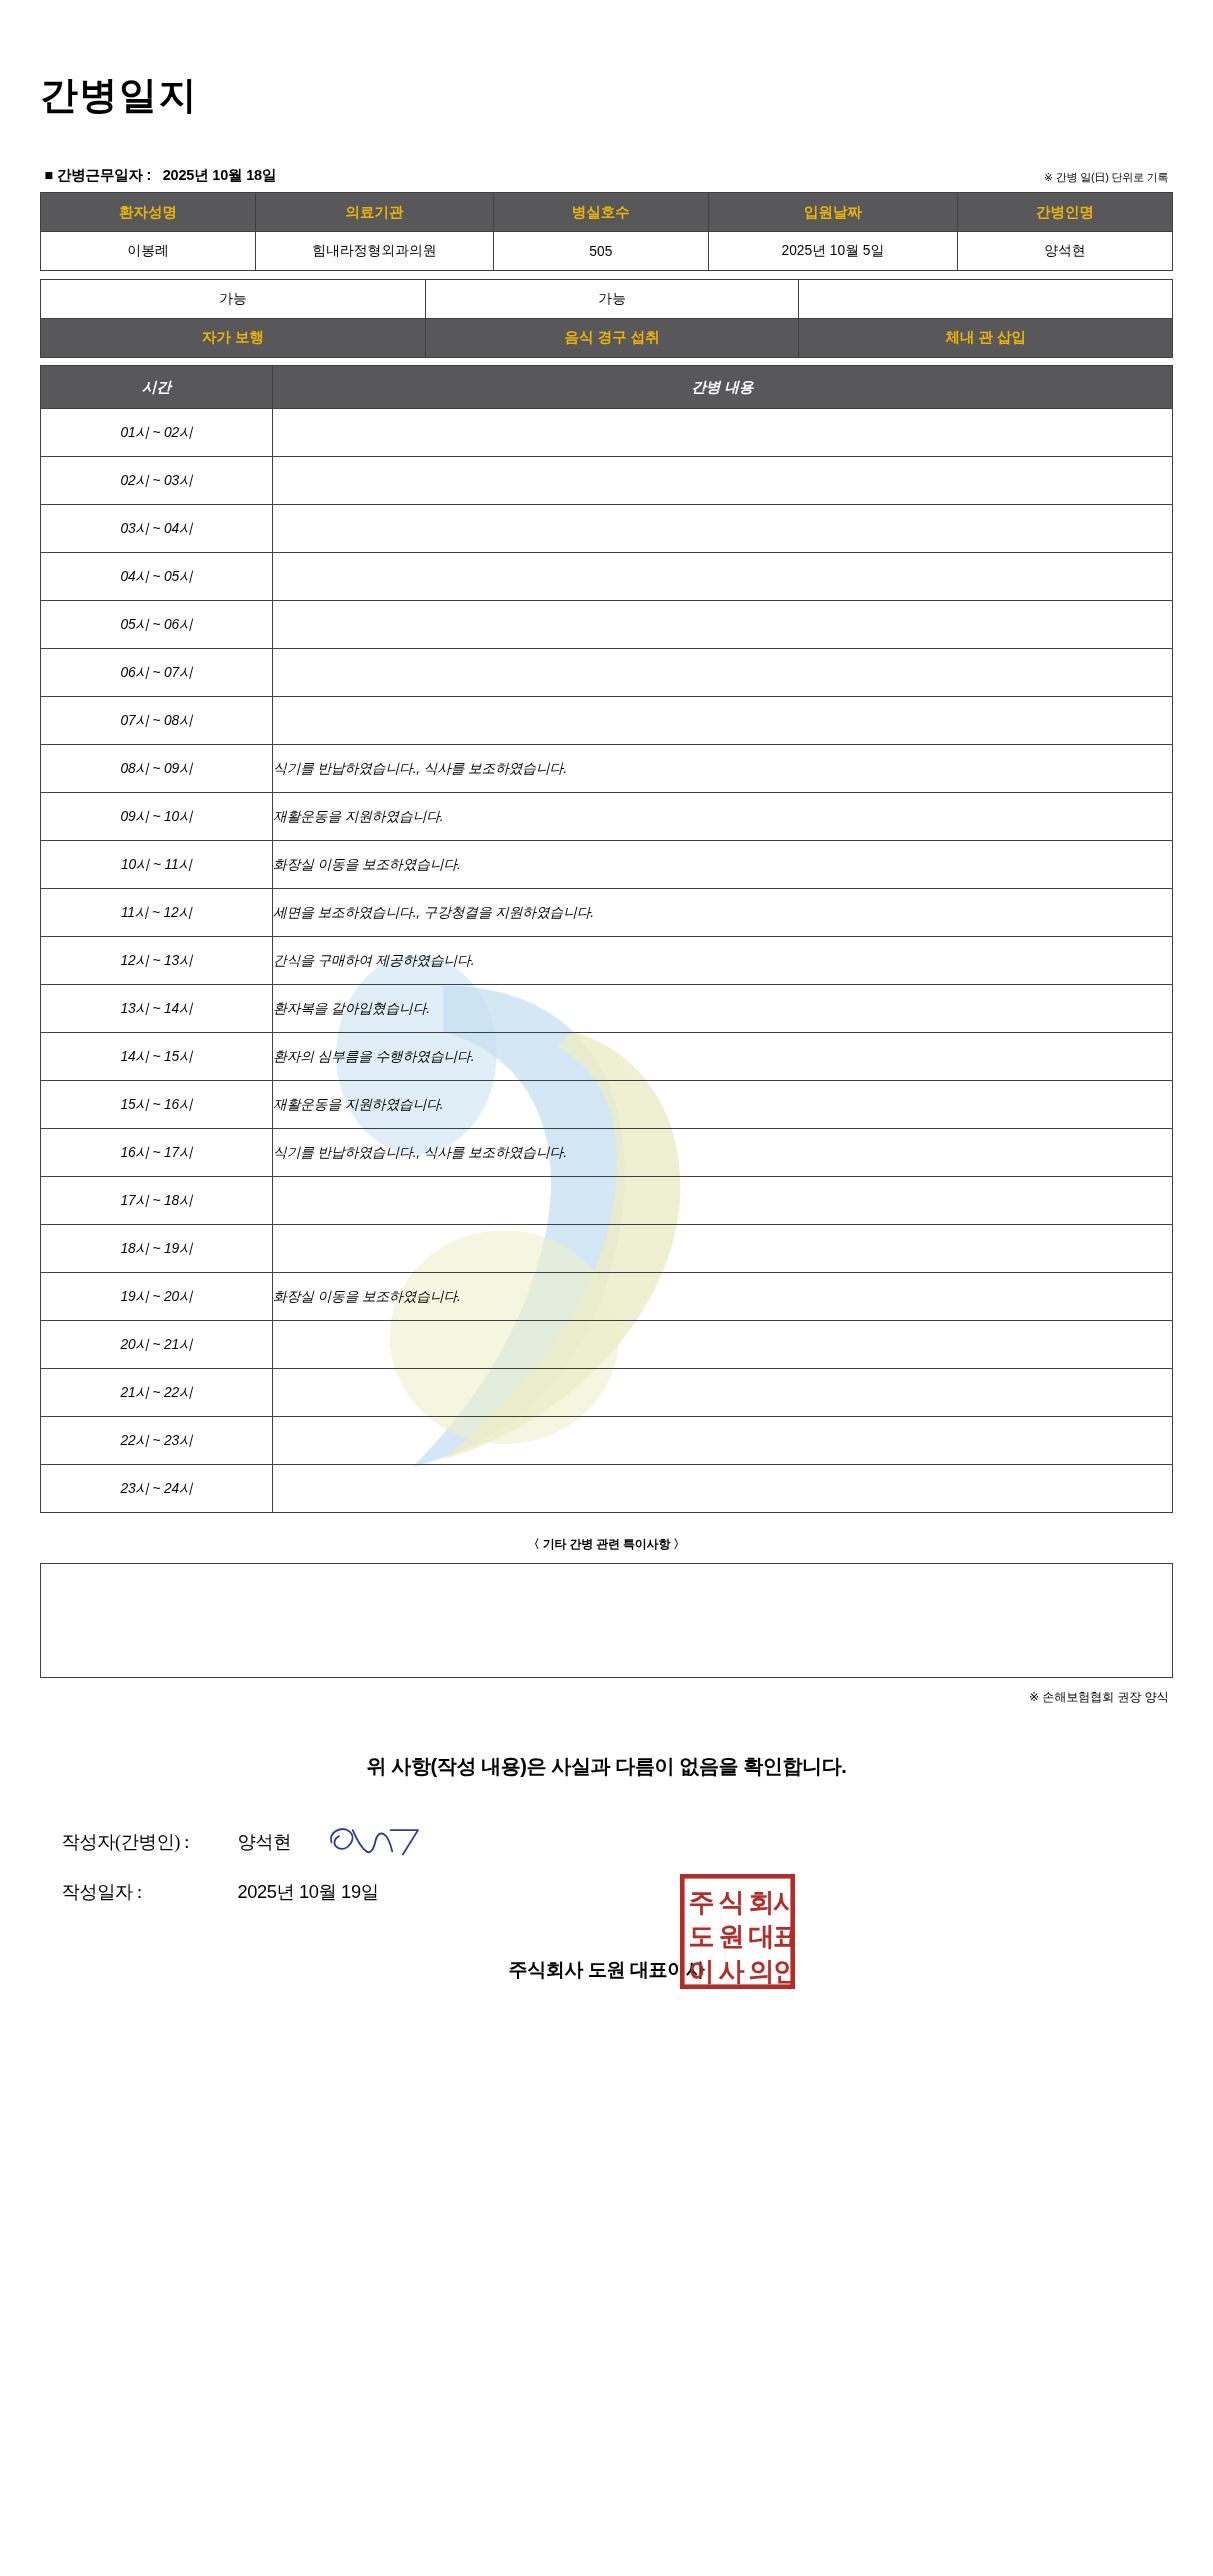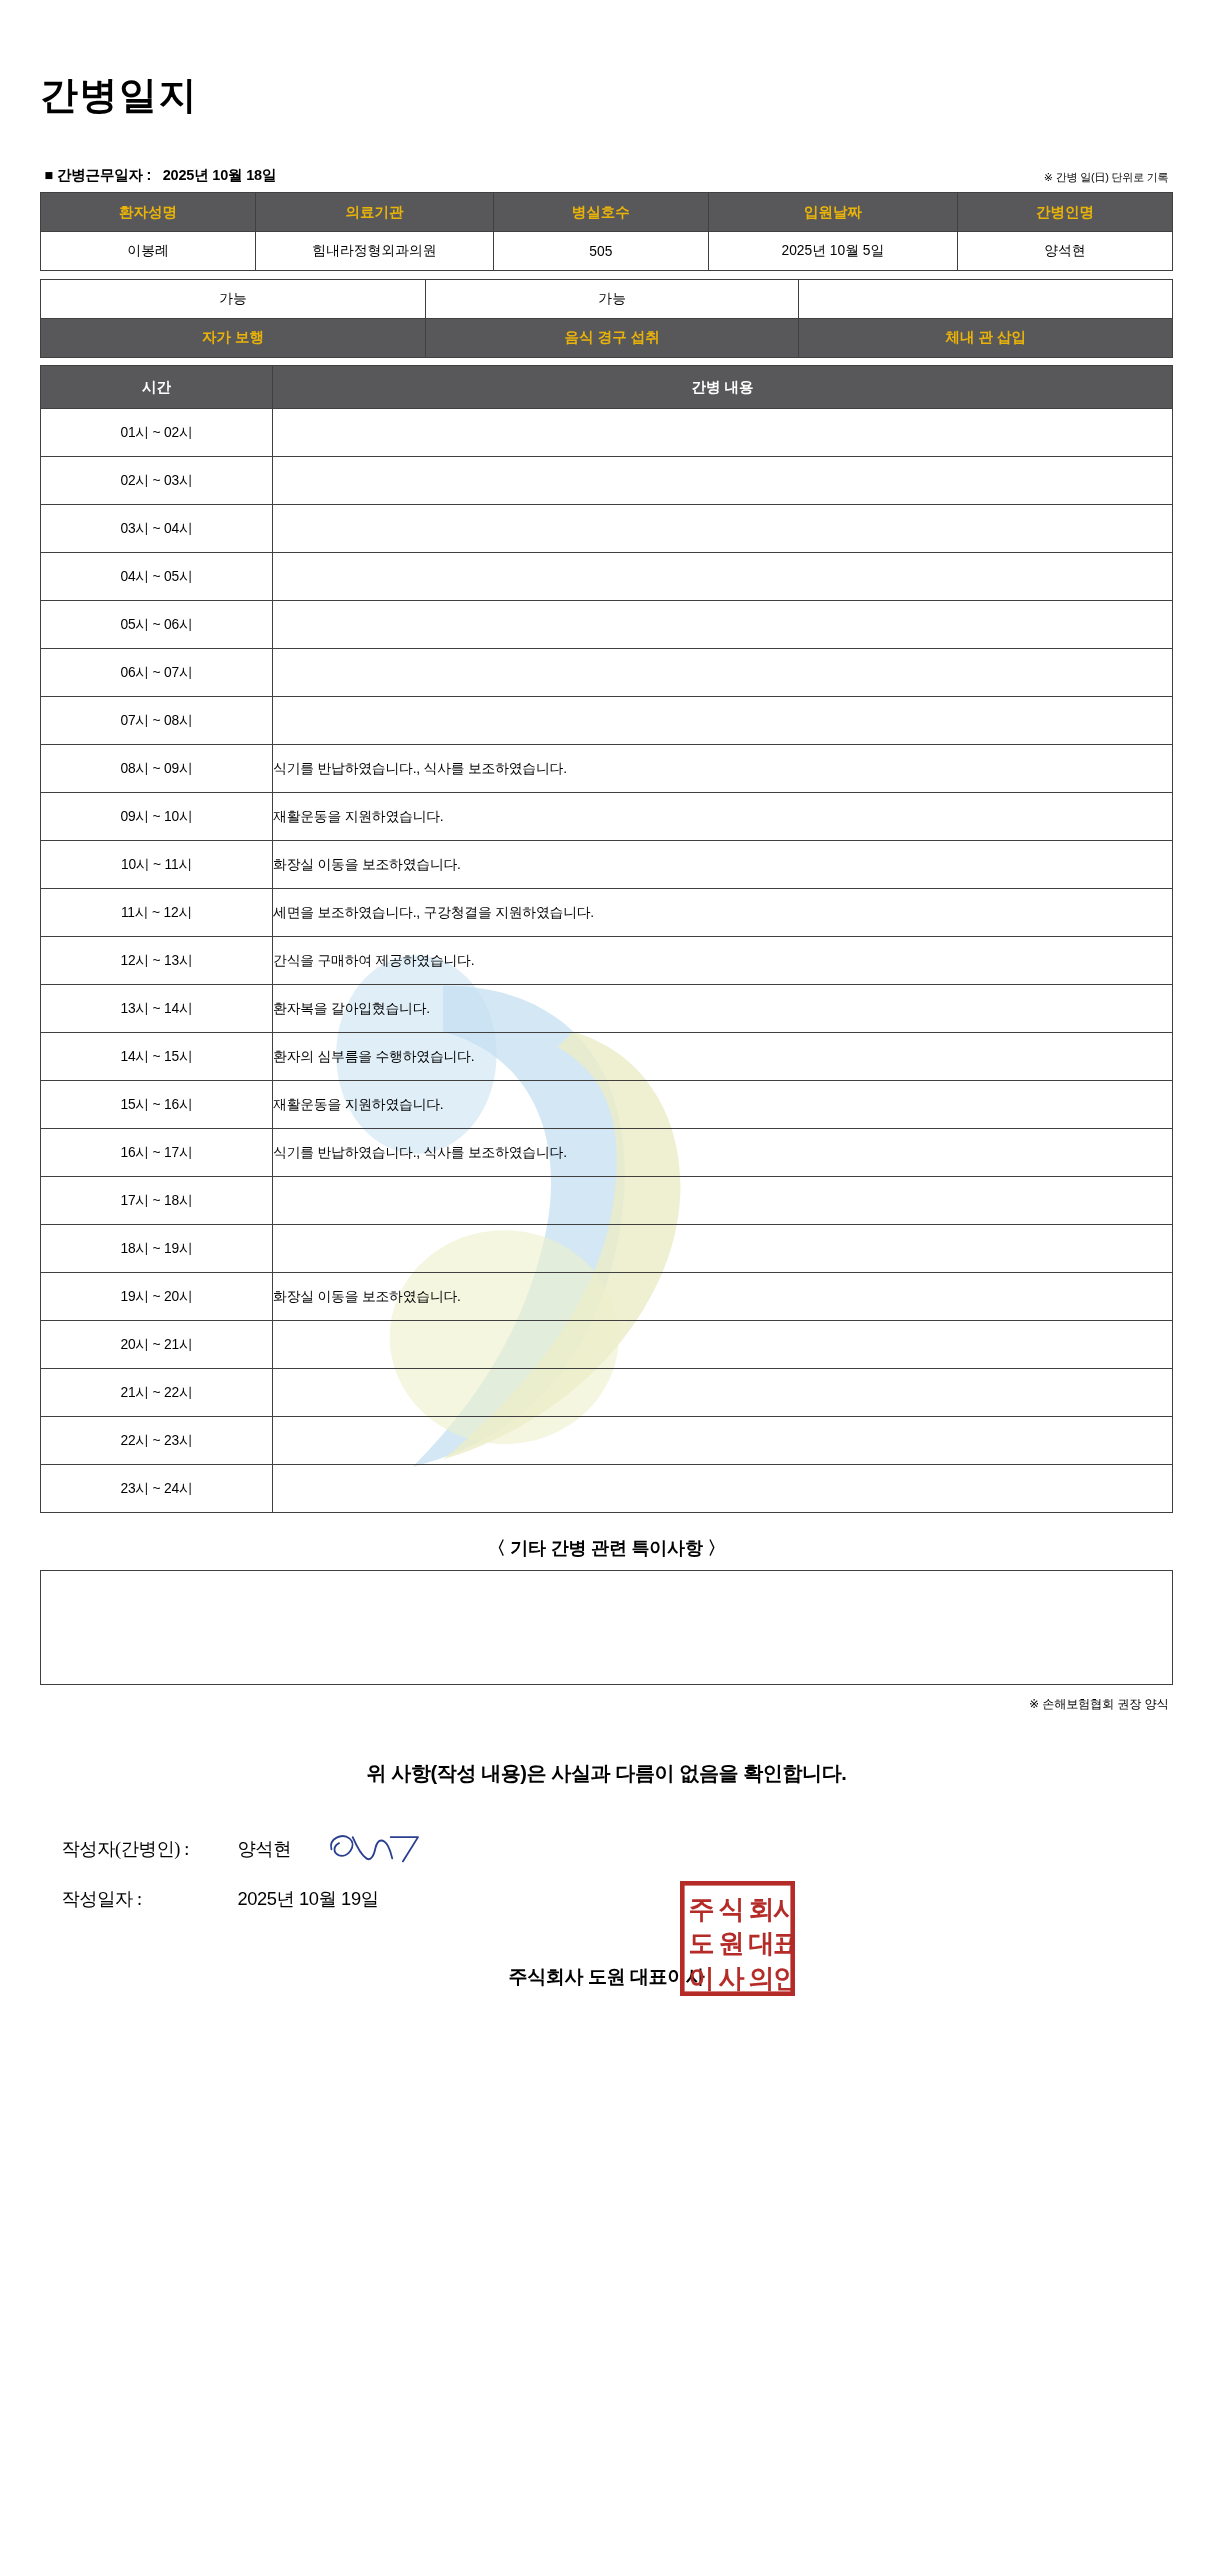--- a/index.html
+++ b/index.html
@@ -86,20 +86,21 @@
     font-weight: bold;
     font-size: 14.5px;
   }
   .gap { height: 7.6px; }
 
   
   table.timetable {
     border-collapse: collapse;
     width: 100%;
     table-layout: fixed;
+    font-style: italic;
   }
   table.timetable th {
     background: #58585a;
     color: #ffffff;
     font-weight: bold;
     font-size: 14.5px;
     border: 0.8px solid #404040;
     height: 40px;
   }
   table.timetable td {
@@ -115,21 +116,21 @@
     letter-spacing: -0.2px;
   }
   td.content-cell {
     text-align: left;
     padding-left: 13.8px;
     letter-spacing: -0.2px;
   }
 
   .notes-title {
     text-align: center;
-    font-size: 18px;
+    font-size: 12px;
     font-weight: bold;
     margin-top: 23px;
     margin-bottom: 9.2px;
     letter-spacing: -0.2px;
   }
   .notes-box {
     border: 0.8px solid #404040;
     height: 115px;
     width: 100%;
     box-sizing: border-box;

